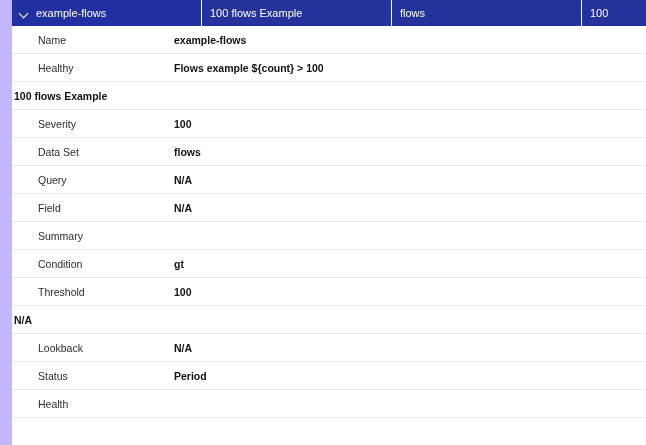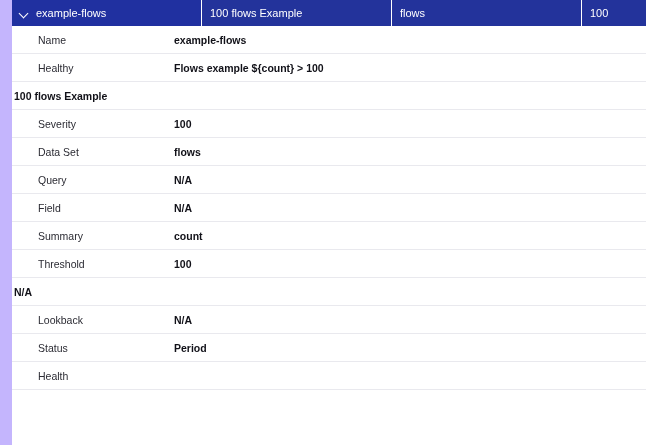--- a/index.html
+++ b/index.html
@@ -150,21 +150,24 @@
     <div class="row">
       <div class="label">Query</div>
       <div class="value">N/A</div>
     </div>
     <div class="row">
       <div class="label">Field</div>
       <div class="value">N/A</div>
     </div>
     <div class="row">
       <div class="label">Summary</div>
-      <div class="value">count</div>
+    </div>
+    <div class="row">
+      <div class="label">Condition</div>
+      <div class="value">gt</div>
     </div>
     <div class="row">
       <div class="label">Threshold</div>
       <div class="value">100</div>
     </div>
     <div class="row">
       <div class="value">N/A</div>
     </div>
     <div class="row">
       <div class="label">Lookback</div>

